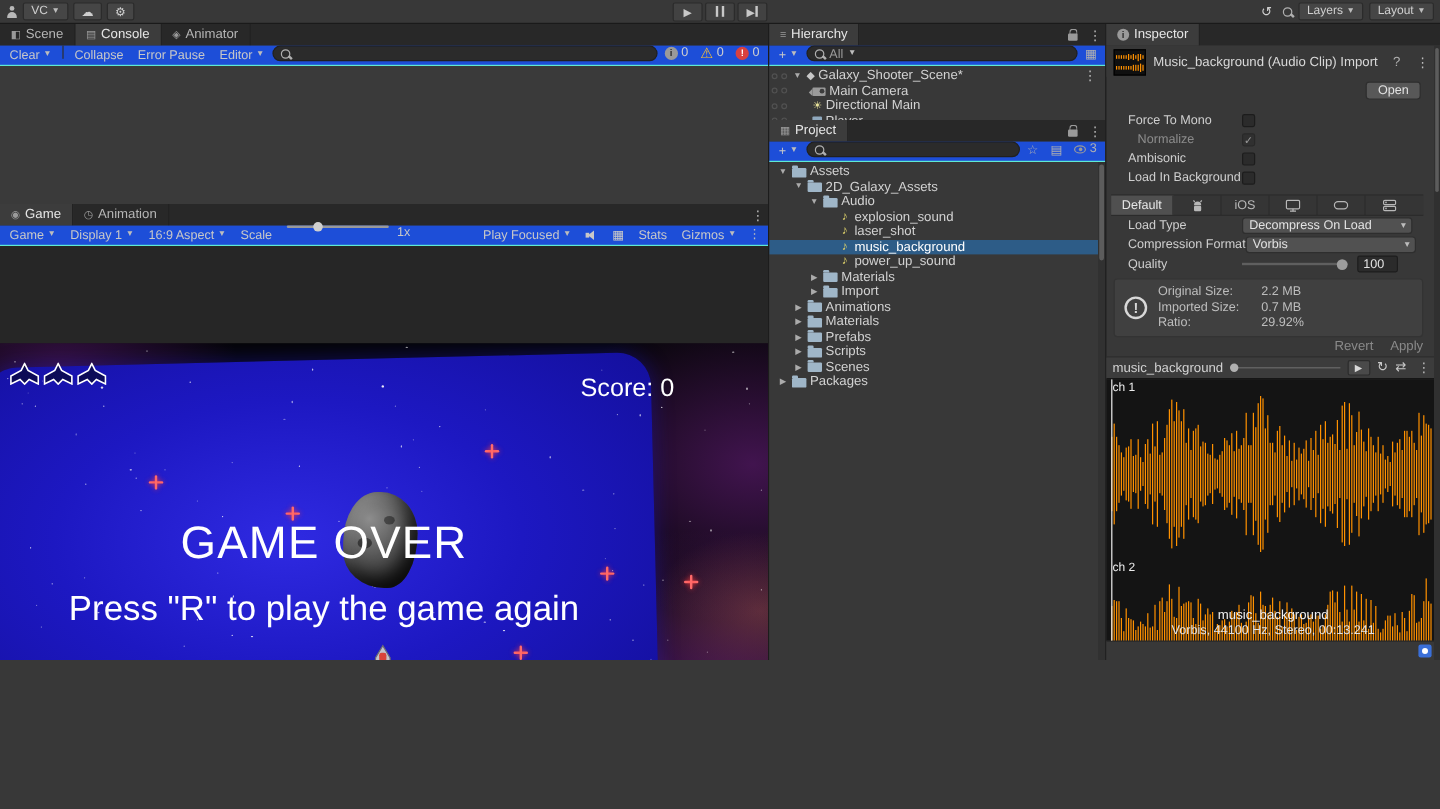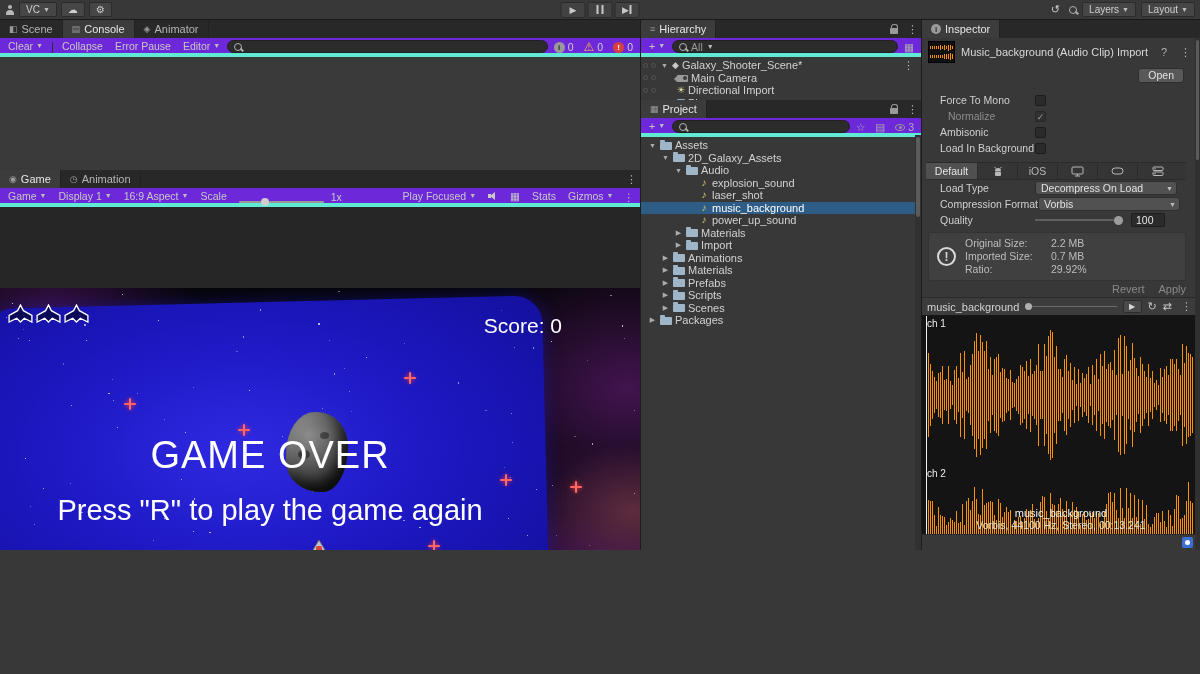--- a/index.html
+++ b/index.html
@@ -29,21 +29,21 @@
 .col-mid{flex:0 0 281px;display:flex;flex-direction:column;border-right:1px solid #1c1c1c;min-width:0;position:relative}
 .col-insp{flex:1;display:flex;flex-direction:column;min-width:0;position:relative}
 
 
 .tabstrip{flex:0 0 18px;background:#282828;display:flex;align-items:stretch}
 .tab{display:flex;align-items:center;gap:4px;padding:0 9px;color:#b5b5b5;border-right:1px solid #222}
 .tab.active{background:#3c3c3c;color:#e6e6e6}
 .tab .tic{font-size:9px;color:#9a9a9a}
 .ts-sp{flex:1}
 .ts-ic{display:flex;align-items:center;padding:0 4px;color:#b0b0b0}
-.minibar{flex:0 0 17px;background:#6d28d9;border-bottom:4px solid #5eead4;display:flex;align-items:flex-end;padding:0 3px;gap:2px;font-size:10.5px;color:#c8c8c8}
+.minibar{flex:0 0 17px;background:#1d4ed8;border-bottom:1px solid #5eead4;display:flex;align-items:flex-start;padding:0 3px;gap:2px;font-size:10.5px;color:#c8c8c8}
 .mb-btn{display:flex;align-items:center;gap:3px;height:15px;padding:0 5px;border-radius:2px;white-space:nowrap}
 .mb-sep{width:1px;height:11px;background:#2d2d2d;margin:0 2px}
 .search{flex:1;height:13px;background:#2b2b2b;border:1px solid #202020;border-radius:7px;display:flex;align-items:center;padding:0 6px;gap:4px;color:#9a9a9a;min-width:0}
 .kebab{color:#bdbdbd;padding:0 3px}
 .i-lock{width:8px;height:6px;background:#9a9a9a;border-radius:1px;position:relative;margin:4px 2px 0}
 .i-lock::before{content:'';position:absolute;top:-4px;left:1px;width:5px;height:4px;border:1px solid #9a9a9a;border-bottom:none;border-radius:3px 3px 0 0}
 
 
 .console-panel{flex:0 0 150px;display:flex;flex-direction:column}
 .console-body{flex:1;background:#3a3a3a}
@@ -516,21 +516,21 @@
               <span class="i-camera"></span>
               <span>Main Camera</span>
             </div>
             <div class="hrow">
               <span class="hgutter">
                 <span class="dot"></span>
                 <span class="dot"></span>
               </span>
               <span style="flex: 0 0 14px;"></span>
               <span class="i-light">☀</span>
-              <span>Directional Import</span>
+              <span>Directional Main</span>
             </div>
             <div class="hrow">
               <span class="hgutter">
                 <span class="dot"></span>
                 <span class="dot"></span>
               </span>
               <span style="flex: 0 0 14px;"></span>
               <span class="i-go"></span>
               <span>Player</span>
             </div>

